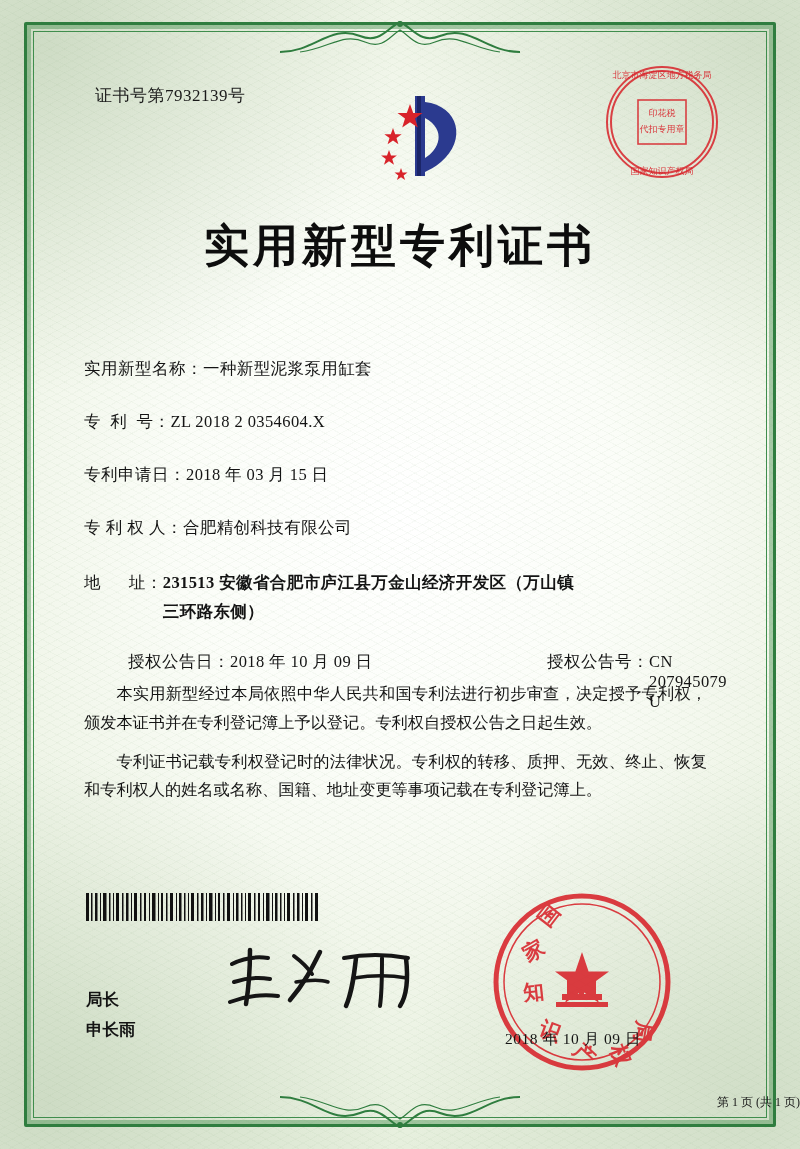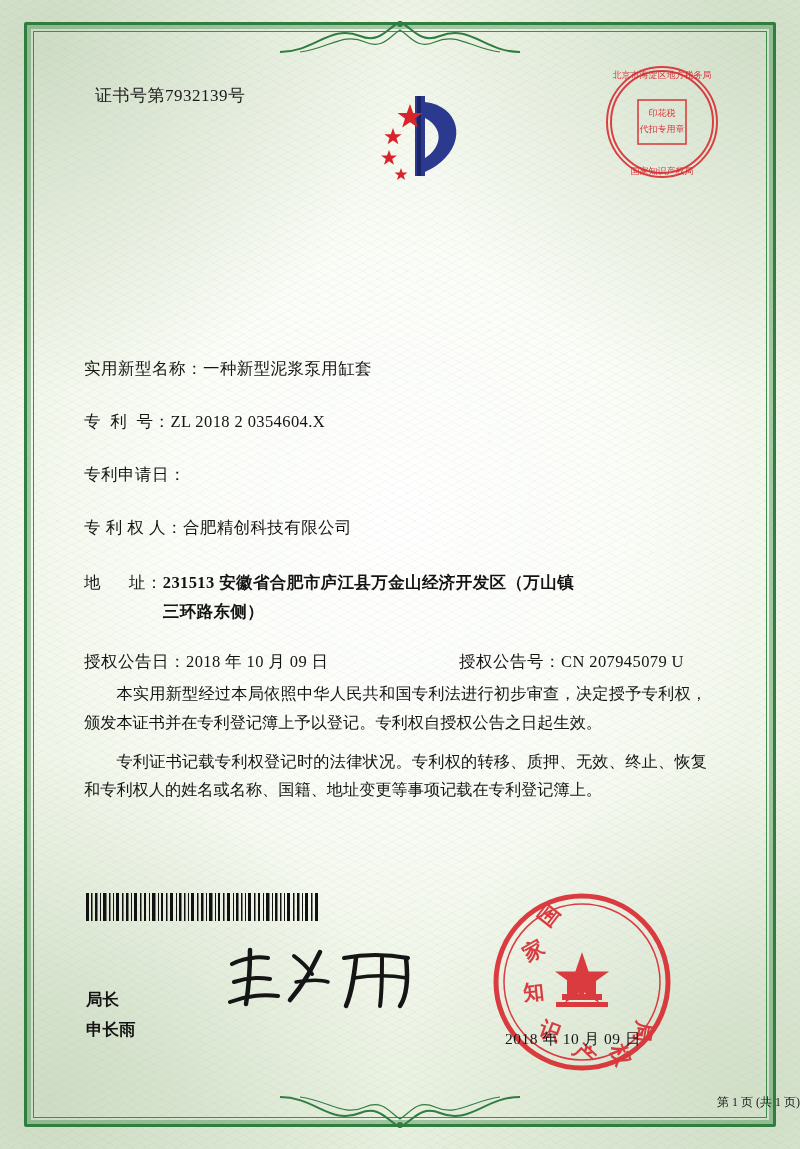--- a/index.html
+++ b/index.html
@@ -141,20 +141,21 @@
     font-weight: bold;
   }
   .two-col {
     display: flex;
     margin-bottom: 18px;
     font-size: 16.5px;
   }
   .two-col .cell {
     display: flex;
     align-items: baseline;
+    margin-left: 44px;
   }
   .two-col .cell.left { flex: 0 0 375px; }
 
   
   .paras {
     position: absolute;
     left: 84px;
     top: 680px;
     width: 640px;
     font-size: 16.2px;
@@ -259,36 +260,38 @@
       <rect x="36" y="38" width="48" height="44" stroke-width="1.6"></rect>
     </g>
     <g fill="#d8232a" opacity="0.9" font-family="DejaVu Serif, serif" font-size="9" text-anchor="middle">
       <text x="60" y="16">北京市海淀区地方税务局</text>
       <text x="60" y="54">印花税</text>
       <text x="60" y="70">代扣专用章</text>
       <text x="60" y="112">国家知识产权局</text>
     </g>
   </svg>
 
+  <div class="title">实用新型专利证书</div>
 
   <div class="fields">
 
     <div class="field-row">
       <span class="field-label">实用新型名称：</span>
       <span class="field-value">一种新型泥浆泵用缸套</span>
     </div>
 
 
     <div class="field-row">
       <span class="field-label">专  利  号：</span>
       <span class="field-value">ZL 2018 2 0354604.X</span>
     </div>
 
     <div class="field-row">
       <span class="field-label">专利申请日：</span>
+      <span class="field-value">2018 年 03 月 15 日</span>
     </div>
 
     <div class="field-row">
       <span class="field-label">专 利 权 人：</span>
       <span class="field-value">合肥精创科技有限公司</span>
     </div>
 
     <div class="field-row">
       <span class="field-label">地      址：</span>
       <span class="field-value wrap" style="white-space: pre-line;">231513 安徽省合肥市庐江县万金山经济开发区（万山镇

